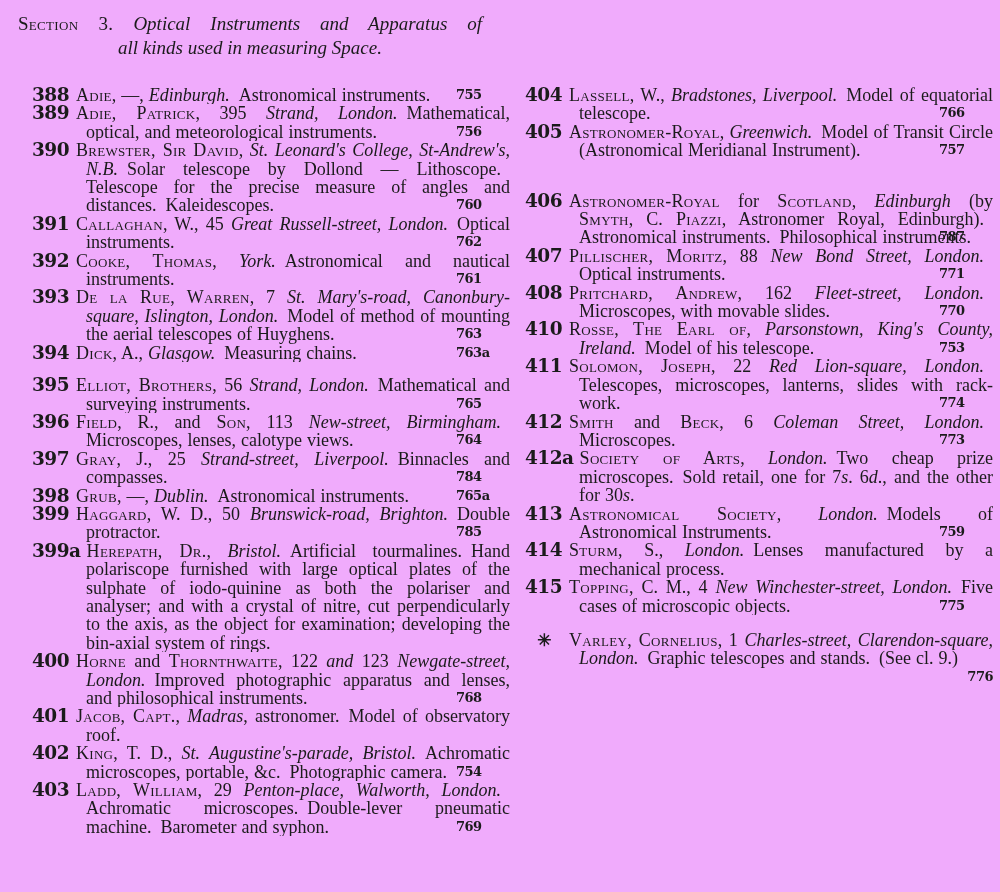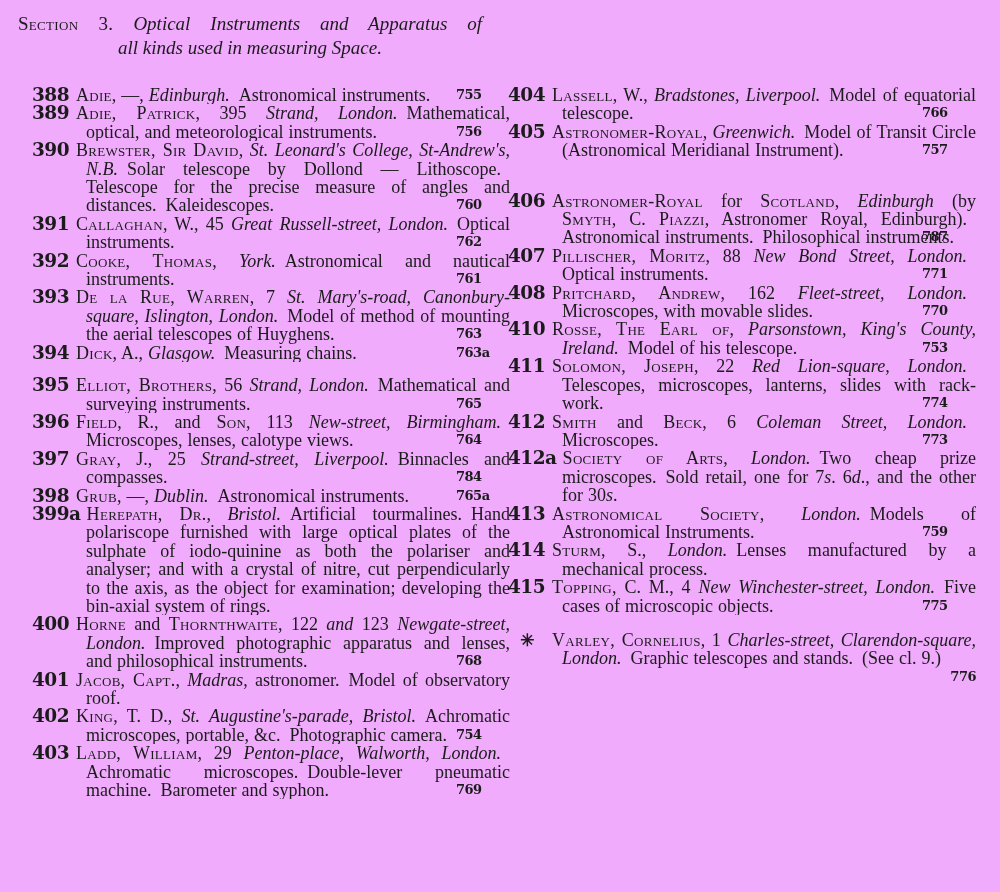--- a/index.html
+++ b/index.html
@@ -11,21 +11,21 @@
   .header{
     position:absolute;left:18px;top:12px;width:464px;
     font-size:19px;line-height:24px;
   }
   .header .line1{text-align:justify;text-align-last:justify;}
   .sc{font-variant:small-caps;letter-spacing:0.3px;}
   .it{font-style:italic;}
   .header .line2{text-align:center;font-style:italic;font-family:Liberation Serif, serif;}
   .col{position:absolute;top:86px;font-size:18px;line-height:18.4px;word-spacing:0.5px;}
   .col-left{left:32px;width:478px;}
-  .col-right{left:508px;width:468px;}
+  .col-right{left:525px;width:468px;}
   .entry{
     text-align:justify;padding-left:54px;text-indent:-54px;overflow:hidden;
   }
   .num{
     font-weight:bold;font-family:"DejaVu Serif",serif;
     font-size:18.5px;line-height:18px;letter-spacing:-0.5px;
     display:inline-block;min-width:38px;margin-right:6px;text-indent:0;
   }
   .numstar{text-align:center;font-size:17px;}
   .ref{
@@ -53,20 +53,21 @@
       <div class="entry"><span class="num">389</span><span class="sc">Adie, Patrick</span><span class="pl">, 395 </span><span class="it">Strand, London.</span><span class="pl"> Mathematical, optical, and meteorological instruments.</span><span class="ref">756</span></div>
       <div class="entry"><span class="num">390</span><span class="sc">Brewster, Sir David</span><span class="pl">, </span><span class="it">St. Leonard's College, St-Andrew's, N.B.</span><span class="pl"> Solar telescope by Dollond — Lithoscope. Telescope for the precise measure of angles and distances. Kaleidescopes.</span><span class="ref">760</span></div>
       <div class="entry"><span class="num">391</span><span class="sc">Callaghan</span><span class="pl">, W., 45 </span><span class="it">Great Russell-street, London.</span><span class="pl"> Optical instruments.</span><span class="ref">762</span></div>
       <div class="entry"><span class="num">392</span><span class="sc">Cooke, Thomas</span><span class="pl">, </span><span class="it">York.</span><span class="pl"> Astronomical and nautical instruments.</span><span class="ref">761</span></div>
       <div class="entry"><span class="num">393</span><span class="sc">De la Rue, Warren</span><span class="pl">, 7 </span><span class="it">St. Mary's-road, Canonbury-square, Islington, London.</span><span class="pl"> Model of method of mounting the aerial telescopes of Huyghens.</span><span class="ref">763</span></div>
       <div class="entry"><span class="num">394</span><span class="sc">Dick</span><span class="pl">, A., </span><span class="it">Glasgow.</span><span class="pl"> Measuring chains.</span><span class="ref">763a</span></div>
       <div class="entry" style="margin-top: 14px;"><span class="num">395</span><span class="sc">Elliot, Brothers</span><span class="pl">, 56 </span><span class="it">Strand, London.</span><span class="pl"> Mathematical and surveying instruments.</span><span class="ref">765</span></div>
       <div class="entry"><span class="num">396</span><span class="sc">Field</span><span class="pl">, R., and </span><span class="sc">Son</span><span class="pl">, 113 </span><span class="it">New-street, Birmingham.</span><span class="pl"> Microscopes, lenses, calotype views.</span><span class="ref">764</span></div>
       <div class="entry"><span class="num">397</span><span class="sc">Gray</span><span class="pl">, J., 25 </span><span class="it">Strand-street, Liverpool.</span><span class="pl"> Binnacles and compasses.</span><span class="ref">784</span></div>
       <div class="entry"><span class="num">398</span><span class="sc">Grub</span><span class="pl">, —, </span><span class="it">Dublin.</span><span class="pl"> Astronomical instruments.</span><span class="ref">765a</span></div>
+      <div class="entry"><span class="num">399</span><span class="sc">Haggard</span><span class="pl">, W. D., 50 </span><span class="it">Brunswick-road, Brighton.</span><span class="pl"> Double protractor.</span><span class="ref">785</span></div>
       <div class="entry"><span class="num">399a</span><span class="sc">Herepath, Dr.</span><span class="pl">, </span><span class="it">Bristol.</span><span class="pl"> Artificial tourmalines. Hand polariscope furnished with large optical plates of the sulphate of iodo-quinine as both the polariser and analyser; and with a crystal of nitre, cut perpendicularly to the axis, as the object for examination; developing the bin-axial system of rings.</span></div>
       <div class="entry"><span class="num">400</span><span class="sc">Horne</span><span class="pl"> and </span><span class="sc">Thornthwaite</span><span class="pl">, 122 </span><span class="it">and</span><span class="pl"> 123 </span><span class="it">Newgate-street, London.</span><span class="pl"> Improved photographic apparatus and lenses, and philosophical instruments.</span><span class="ref">768</span></div>
       <div class="entry"><span class="num">401</span><span class="sc">Jacob, Capt.</span><span class="pl">, </span><span class="it">Madras</span><span class="pl">, astronomer. Model of observatory roof.</span></div>
       <div class="entry"><span class="num">402</span><span class="sc">King</span><span class="pl">, T. D., </span><span class="it">St. Augustine's-parade, Bristol.</span><span class="pl"> Achromatic microscopes, portable, &amp;c. Photographic camera.</span><span class="ref">754</span></div>
       <div class="entry"><span class="num">403</span><span class="sc">Ladd, William</span><span class="pl">, 29 </span><span class="it">Penton-place, Walworth, London.</span><span class="pl"> Achromatic microscopes. Double-lever pneumatic machine. Barometer and syphon.</span><span class="ref">769</span></div>
     </div>
   <div class="col col-right" id="col-right">
       <div class="entry"><span class="num">404</span><span class="sc">Lassell</span><span class="pl">, W., </span><span class="it">Bradstones, Liverpool.</span><span class="pl"> Model of equatorial telescope.</span><span class="ref">766</span></div>
       <div class="entry"><span class="num">405</span><span class="sc">Astronomer-Royal</span><span class="pl">, </span><span class="it">Greenwich.</span><span class="pl"> Model of Transit Circle (Astronomical Meridianal Instrument).</span><span class="ref">757</span></div>
       <div class="entry" style="margin-top: 32px;"><span class="num">406</span><span class="sc">Astronomer-Royal</span><span class="pl"> for </span><span class="sc">Scotland</span><span class="pl">, </span><span class="it">Edinburgh</span><span class="pl"> (by </span><span class="sc">Smyth</span><span class="pl">, C. </span><span class="sc">Piazzi</span><span class="pl">, Astronomer Royal, Edinburgh). Astronomical instruments. Philosophical instruments.</span><span class="ref">787</span></div>

